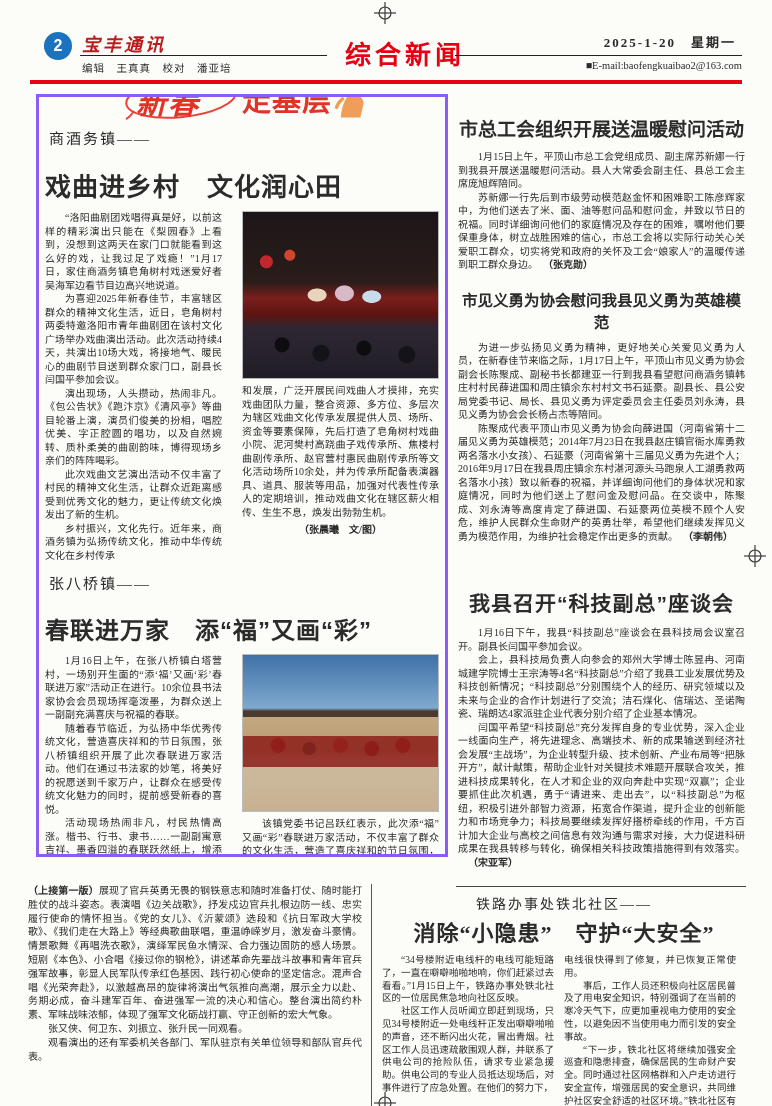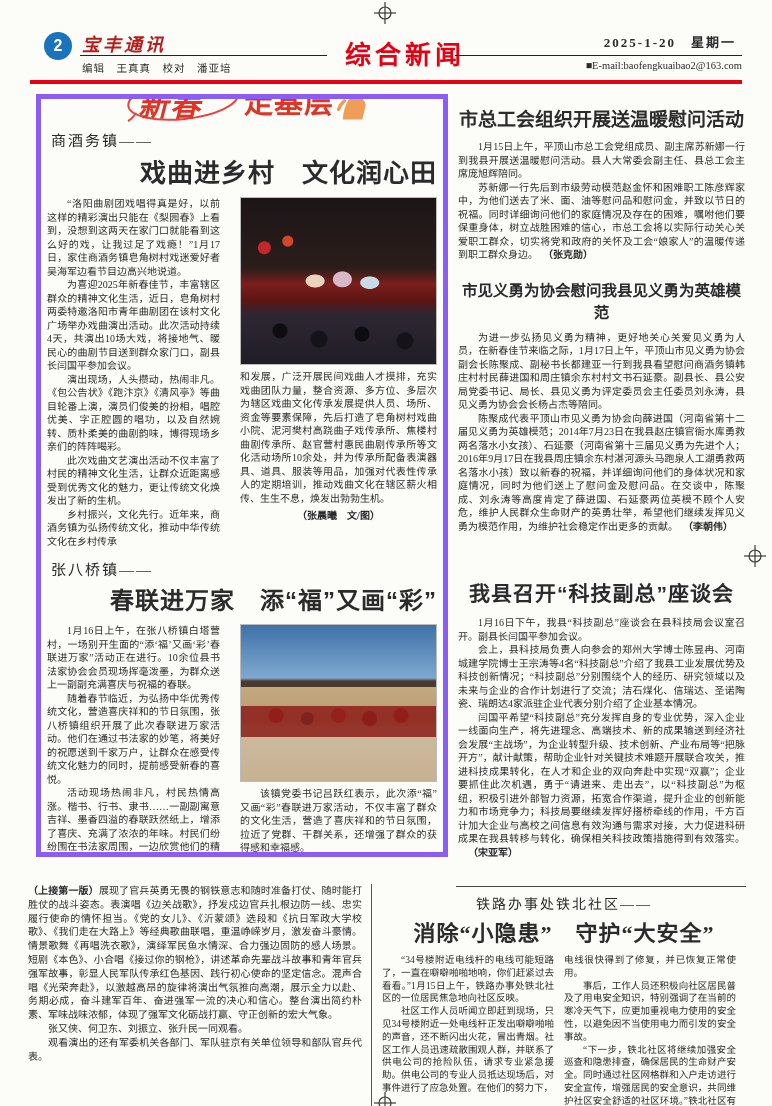--- a/index.html
+++ b/index.html
@@ -21,33 +21,33 @@
   .editors{position:absolute;left:52px;top:38px;font-size:10.5px;letter-spacing:1px;}
   .section-title{position:absolute;left:300px;top:12px;width:150px;text-align:center;color:#e60012;
                  font-size:26px;font-weight:bold;letter-spacing:4px;}
   .hdr-line-right{position:absolute;left:425px;top:33px;width:287px;border-top:1.5px solid #222;}
   .issue-date{position:absolute;right:6px;top:10px;font-size:13px;font-weight:bold;letter-spacing:2px;}
   .email{position:absolute;right:0px;top:38px;font-size:10.5px;}
   .red-rule{position:absolute;left:30px;top:80px;width:712px;height:4px;background:#e60012;}
 
   
   .leftbox{position:absolute;left:36px;top:94px;width:412px;height:763px;
-           border:5px solid #8b5cf6;box-sizing:border-box;overflow:hidden;}
+           border:3px solid #8b5cf6;box-sizing:border-box;overflow:hidden;}
   .banner{position:absolute;left:46px;top:-24px;width:320px;height:50px;background:#fcfcf9;
           display:flex;align-items:center;justify-content:center;gap:2px;}
   .banner-oval{position:relative;width:118px;height:46px;}
   .banner-oval svg{position:absolute;left:0;top:0;}
   .banner-script{position:absolute;left:14px;top:4px;color:#e03427;font-size:30px;font-weight:bold;
                  font-style:italic;letter-spacing:2px;}
   .banner-bold{color:#e03427;font-size:29px;font-weight:bold;letter-spacing:1px;}
   .banner-fig{width:34px;height:44px;}
 
   .box-inner{padding:30px 6px 0 6px;}
   .kicker{font-size:15px;letter-spacing:2px;margin:0 0 2px 4px;}
-  .headline1{margin:2px 0 8px 0;text-align:right;font-size:26px;font-weight:bold;letter-spacing:1px;}
+  .headline1{margin:18px 0 8px 0;text-align:left;font-size:26px;font-weight:bold;letter-spacing:1px;}
   .cols{display:flex;gap:20px;}
   .col{width:197px;}
   .bodyp{font-size:10px;line-height:13.5px;text-align:justify;margin:0;text-indent:2em;}
   .noindent{text-indent:0;}
   .byline-line{font-size:10px;line-height:15px;margin:3px 0 0 0;text-align:center;font-weight:bold;}
   .inline-byline{font-family:"Liberation Sans","DejaVu Sans",sans-serif;font-weight:bold;margin-left:10px;}
 
   .photo{width:197px;border:1px solid #bbb;box-sizing:border-box;margin:0 0 5px 0;}
   .photo-opera{height:168px;
     background:
@@ -66,21 +66,21 @@
       linear-gradient(180deg, rgba(0,0,0,0) 0 52%, rgba(140,30,25,.85) 52% 72%, rgba(0,0,0,0) 72%),
       radial-gradient(circle at 18% 58%, #b42020 7px, rgba(0,0,0,0) 8px),
       radial-gradient(circle at 34% 60%, #3a3a3a 6px, rgba(0,0,0,0) 7px),
       radial-gradient(circle at 50% 58%, #c23a2a 7px, rgba(0,0,0,0) 8px),
       radial-gradient(circle at 66% 60%, #8c1e19 7px, rgba(0,0,0,0) 8px),
       radial-gradient(circle at 82% 58%, #b42020 7px, rgba(0,0,0,0) 8px),
       linear-gradient(180deg, #3f71a8 0%, #7fa9cf 34%, #4a3a30 36%, #4a3a30 40%,
                       #c3a880 40%, #b99b72 62%, #cdbb9e 66%, #c7b193 100%);}
 
   
-  .rightcol{position:absolute;left:458px;top:104px;width:287px;}
+  .rightcol{position:absolute;left:458px;top:114px;width:287px;}
   .r-article{margin-bottom:16px;}
   .r-head{margin:0 0 9px 0;text-align:center;font-weight:bold;}
   .r-head.h-union{font-size:19px;letter-spacing:0px;}
   .r-head.h-hero{font-size:15.5px;letter-spacing:0px;}
   .r-head.h-tech{font-size:21px;letter-spacing:1px;margin-top:44px;}
   .rightcol .bodyp{font-size:10px;line-height:13.5px;}
 
   
   .bottom{position:absolute;left:28px;top:884px;width:718px;display:flex;}
   .bottom-left{width:334px;padding-right:9px;border-right:1px solid #555;}

